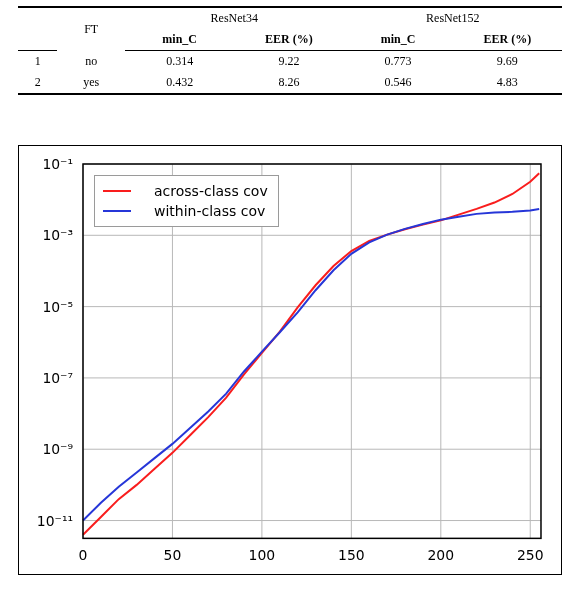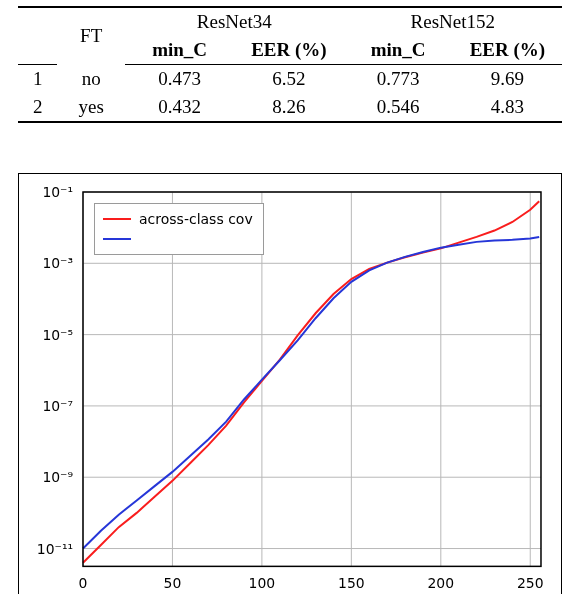--- a/index.html
+++ b/index.html
@@ -11,21 +11,21 @@
   }
   .wrap {
     width: 580px;
     padding: 6px 18px 10px 18px;
     box-sizing: border-box;
   }
   
   table.results {
     border-collapse: collapse;
     width: 100%;
-    font-size: 19px;
+    font-size: 12px;
   }
   table.results th, table.results td {
     padding: 3px 0;
     text-align: center;
     font-weight: normal;
   }
   table.results thead tr.top th { border-top: 2px solid #000; }
   table.results thead tr.bot th { border-bottom: 1px solid #000; font-weight: bold; }
   table.results tbody tr.last td { border-bottom: 2px solid #000; }
   .bold { font-weight: bold; }
@@ -59,21 +59,21 @@
   .legend {
     position: absolute;
     left: 75px;
     top: 29px;
     background: #fff;
     border: 1px solid #9a9a9a;
     padding: 5px 10px 5px 8px;
     font-family: "DejaVu Sans", Arial, sans-serif;
     font-size: 14px;
   }
-  .legend-row { display: flex; align-items: center; gap: 8px; height:20px;}
+  .legend-row { display: flex; align-items: center; gap: 23px; height:20px;}
   .legend-swatch { width: 28px; height: 2px; }
   .legend-swatch.red { background: #f91d1d; }
   .legend-swatch.blue { background: #2636d8; }
 </style>
 </head>
 <body>
 
 <div class="wrap">
 
   <table class="results">
@@ -89,22 +89,22 @@
         <th class="bold metric">min_C</th>
         <th class="bold metric">EER (%)</th>
         <th class="bold metric">min_C</th>
         <th class="bold metric">EER (%)</th>
       </tr>
     </thead>
     <tbody>
       <tr>
         <td class="rownum">1</td>
         <td class="ft">no</td>
-        <td>0.473</td>
-        <td>6.52</td>
+        <td>0.314</td>
+        <td>9.22</td>
         <td>0.773</td>
         <td>9.69</td>
       </tr>
       <tr class="last">
         <td class="rownum">2</td>
         <td class="ft">yes</td>
         <td>0.432</td>
         <td>8.26</td>
         <td>0.546</td>
         <td>4.83</td>
@@ -154,17 +154,18 @@
       <rect class="spine" x="0" y="0" width="460" height="376"></rect>
     </svg>
 
     <div class="legend">
       <div class="legend-row">
         <span class="legend-swatch red"></span>
         <span>across-class cov</span>
       </div>
       <div class="legend-row">
         <span class="legend-swatch blue"></span>
+        <span>within-class cov</span>
       </div>
     </div>
   </div>
 
 </div>
 
 </body></html>

